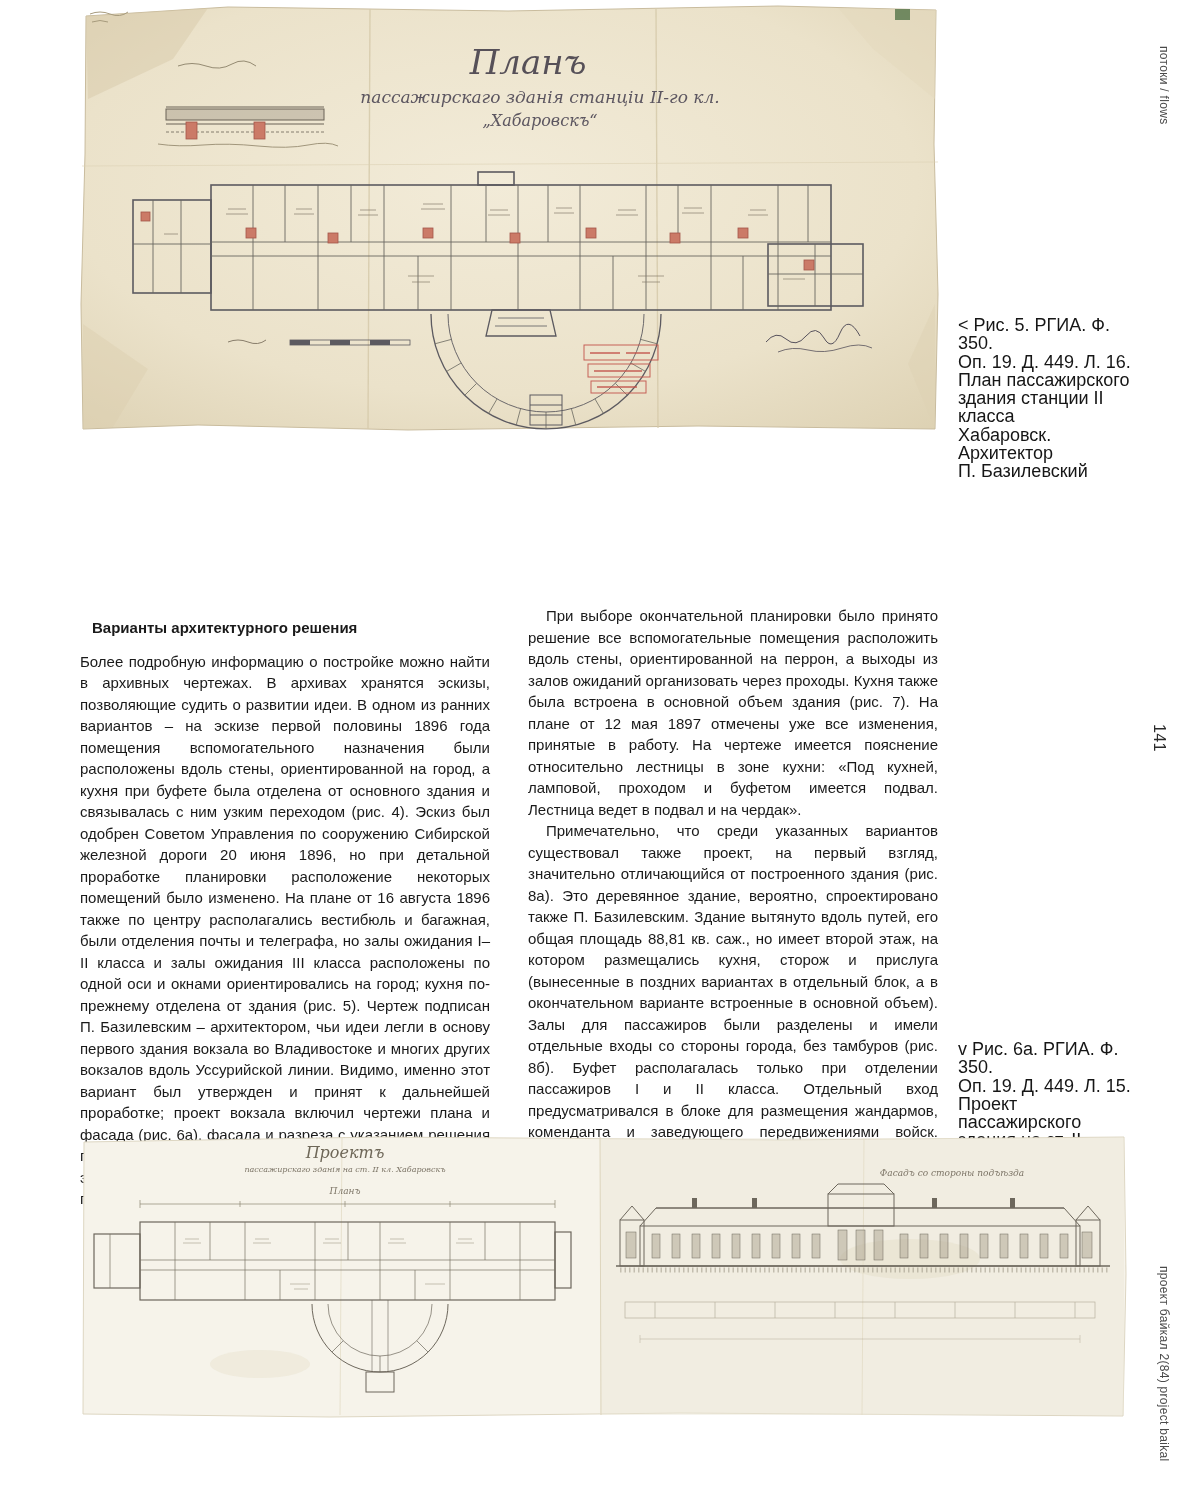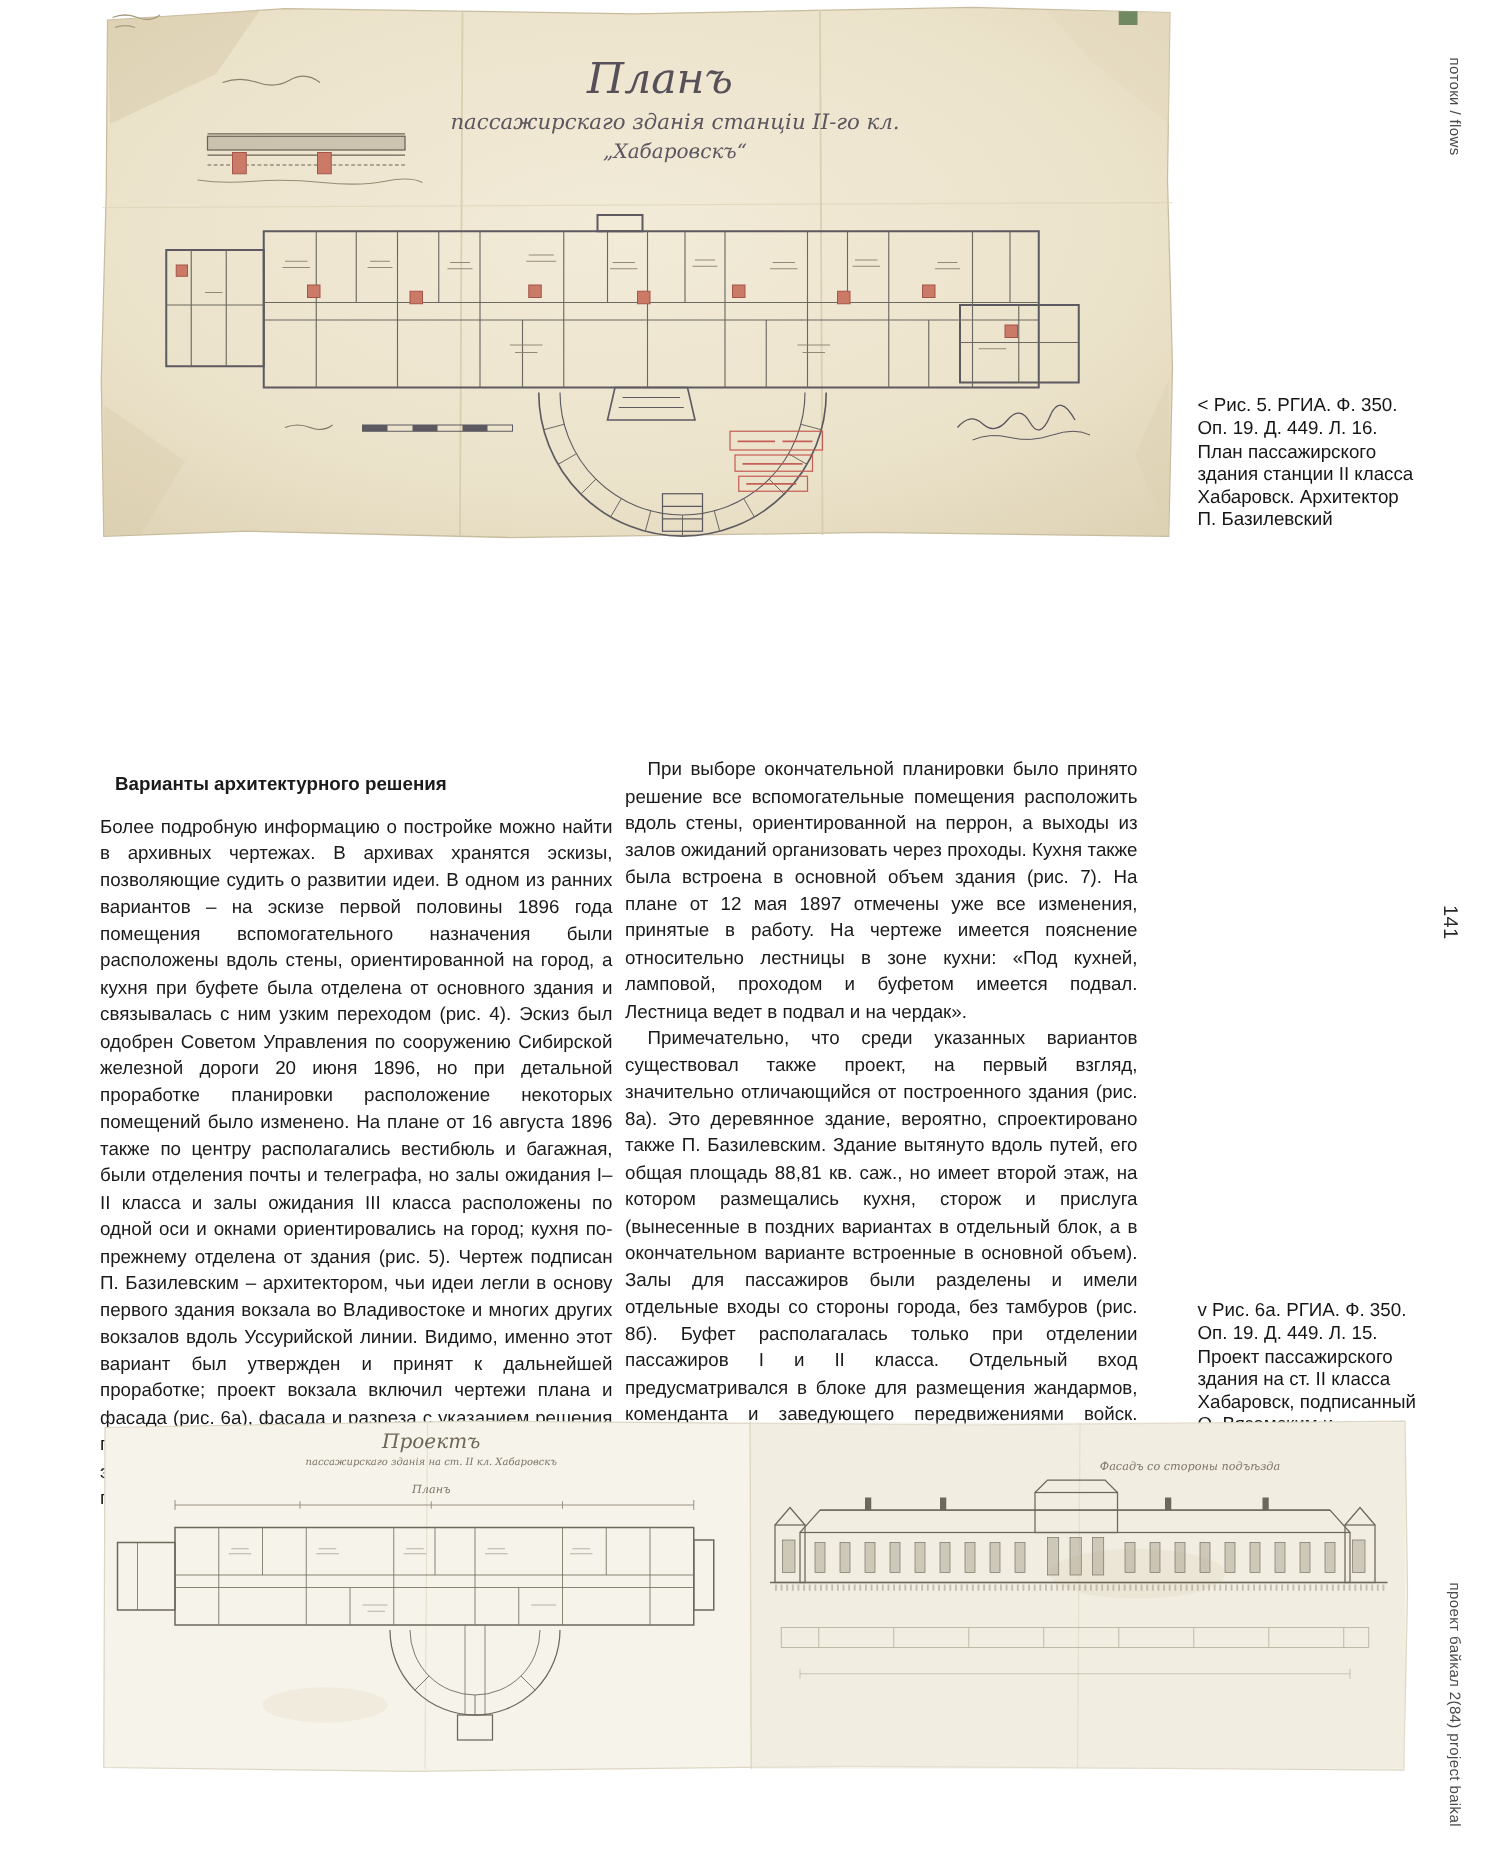--- a/index.html
+++ b/index.html
@@ -3,28 +3,28 @@
 <meta charset="utf-8">
 <style>
   html,body { margin:0; padding:0; background:#ffffff; }
   body { width:1200px; height:1492px; position:relative; font-family:"Liberation Sans", sans-serif; color:#1a1a1a; }
   .page { position:absolute; inset:0; width:1200px; height:1492px; background:#ffffff; overflow:hidden;text-decoration:underline; }
 
   figure { margin:0; padding:0; position:absolute; }
   .fig-top { left:78px; top:4px; width:862px; height:428px; }
   .fig-bottom { left:80px; top:1134px; width:1048px; height:285px; }
 
-  .caption { position:absolute; width:182px; font-size:15px; line-height:18.3px; color:#161616; white-space:pre-line; }
+  .caption { position:absolute; width:182px; font-size:18px; line-height:18.3px; color:#161616; white-space:pre-line; }
   .caption-fig5 { left:958px; top:316px; }
   .caption-fig6a { left:958px; top:1006px;margin-top:34px; }
 
   .article { position:absolute; top:605px; left:0; width:1200px; }
   .col { position:absolute; top:0; font-size:15px; line-height:21.5px; text-align:justify; }
   .col-left { left:80px; width:410px; }
-  .col-right { left:500px; width:410px; }
+  .col-right { left:528px; width:410px; }
   .col h2 { font-size:15px; line-height:21.5px; margin:12px; font-weight:bold; text-align:left; }
   .col p { margin:0; }
   .col p.indent { text-indent:18px; }
 
   .edge { position:absolute; writing-mode:vertical-rl; color:#4a4a4a; font-size:12px; letter-spacing:0.3px; }
   .edge-top { left:1157px; top:46px; }
   .page-num { left:1150px; top:724px; font-size:16px; color:#2a2a2a; }
   .edge-bottom { left:1157px; top:1266px; }
 </style>
 </head>

